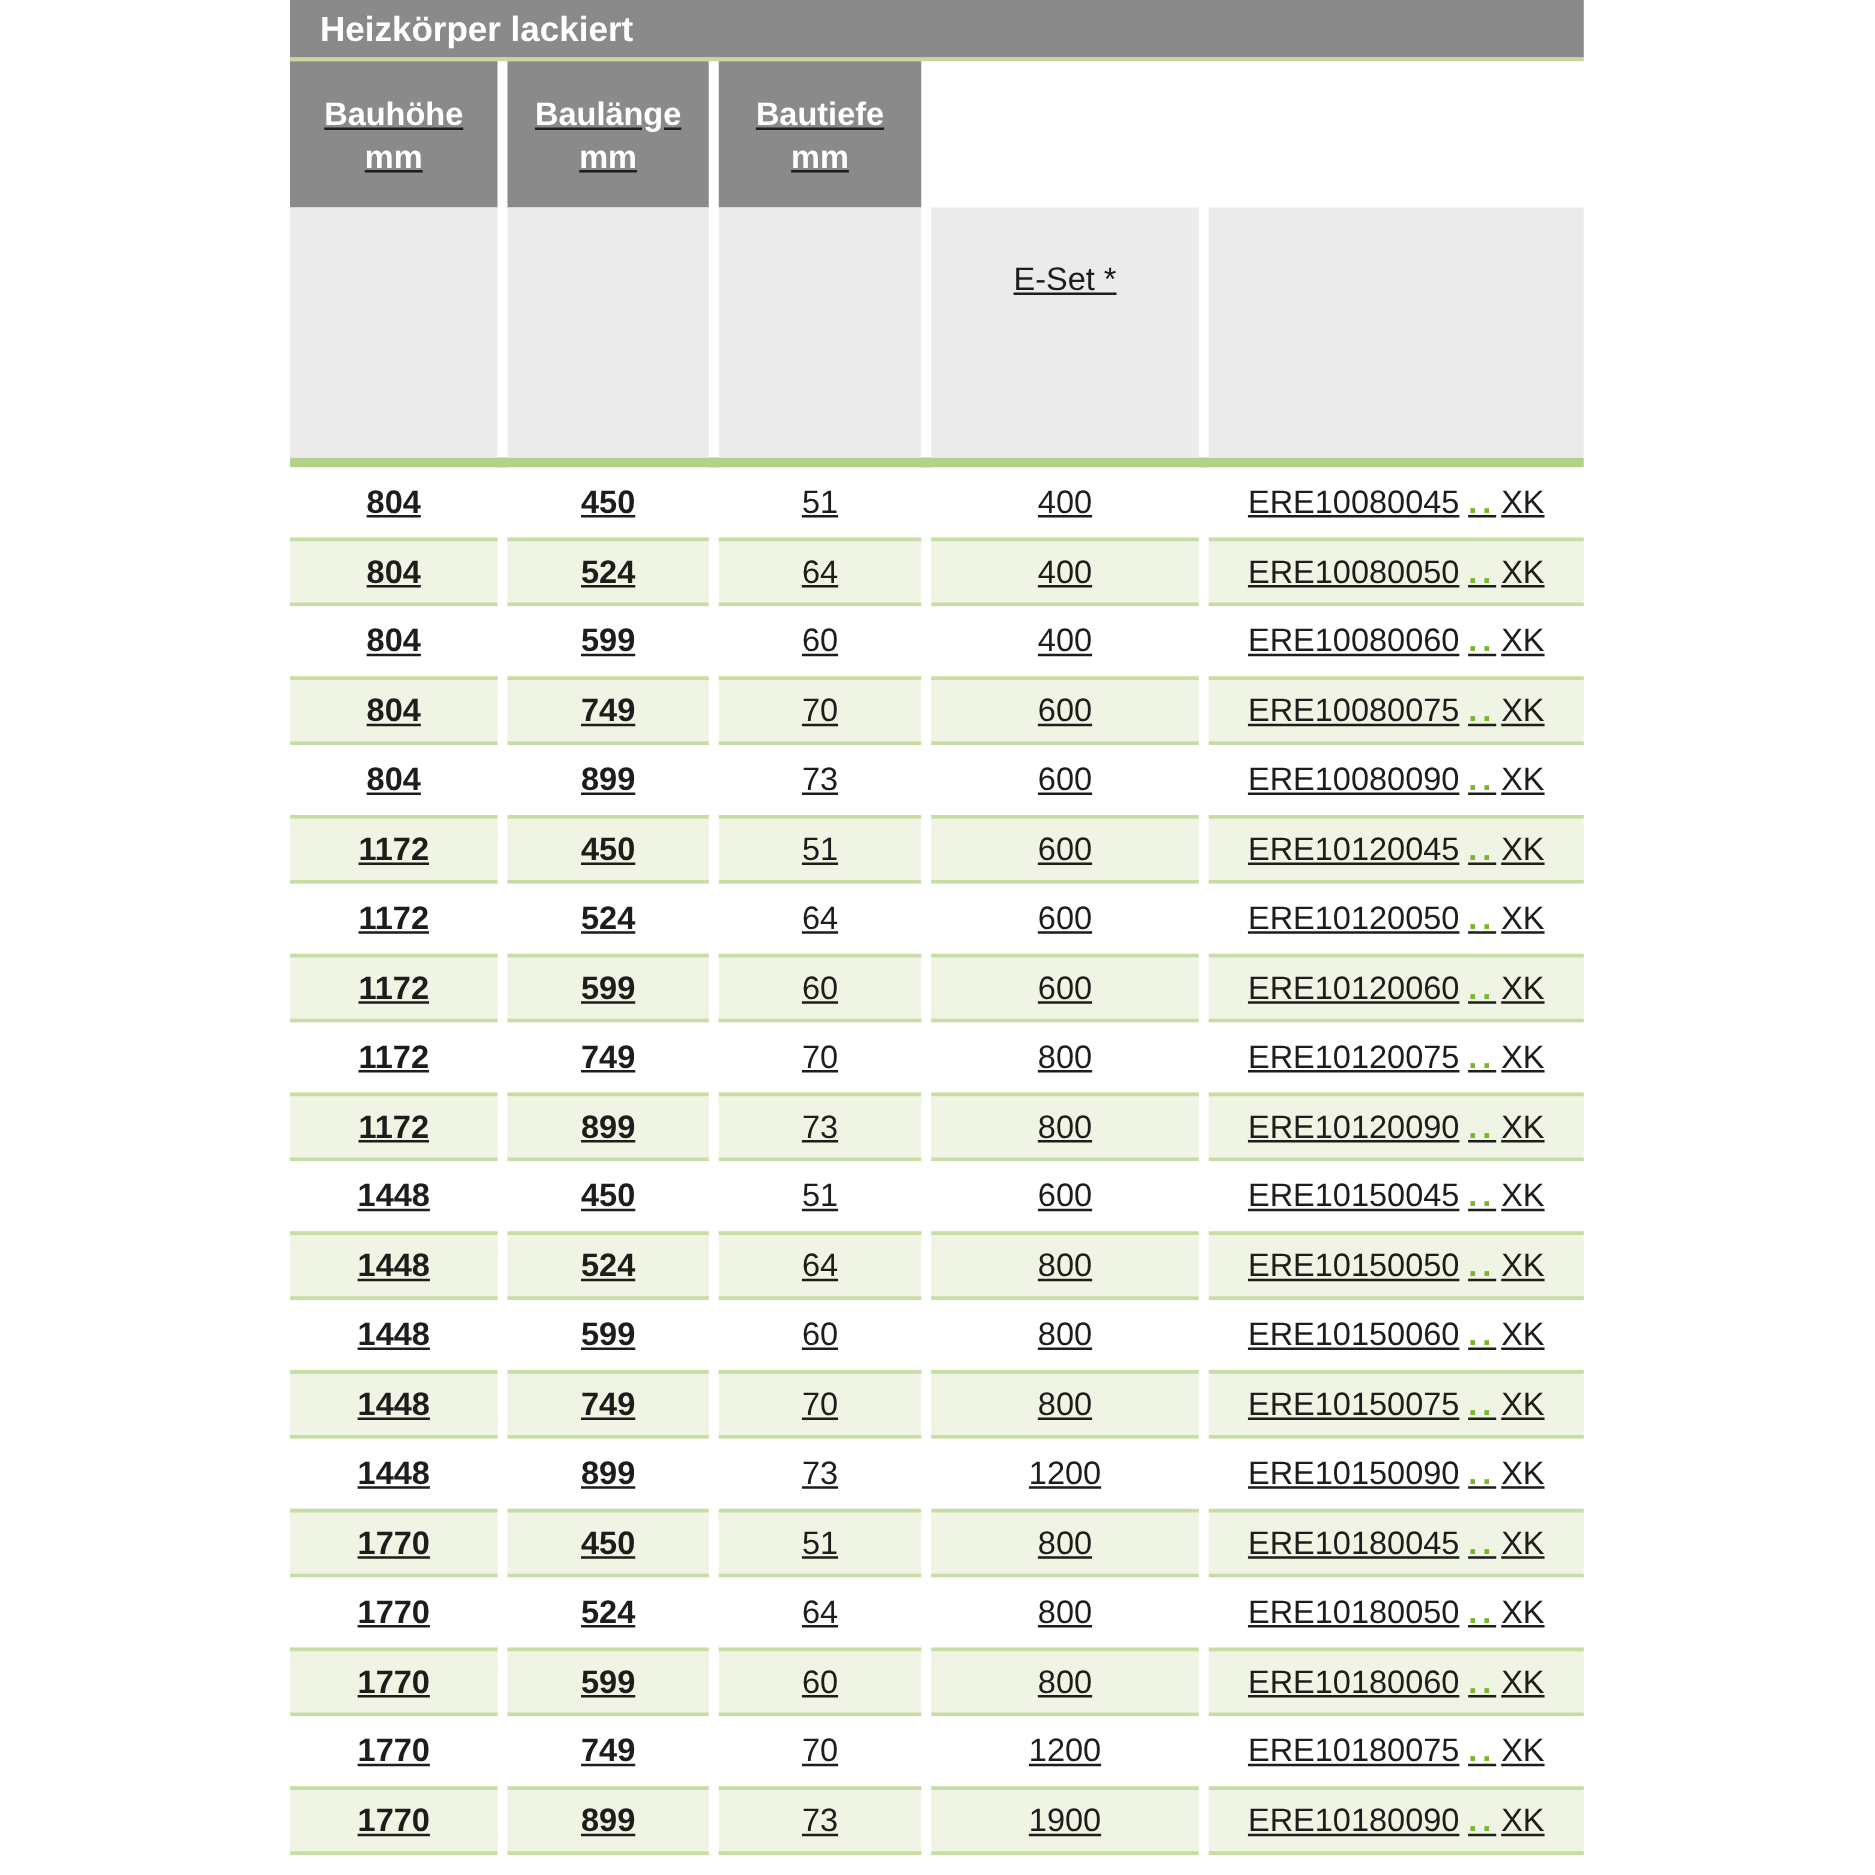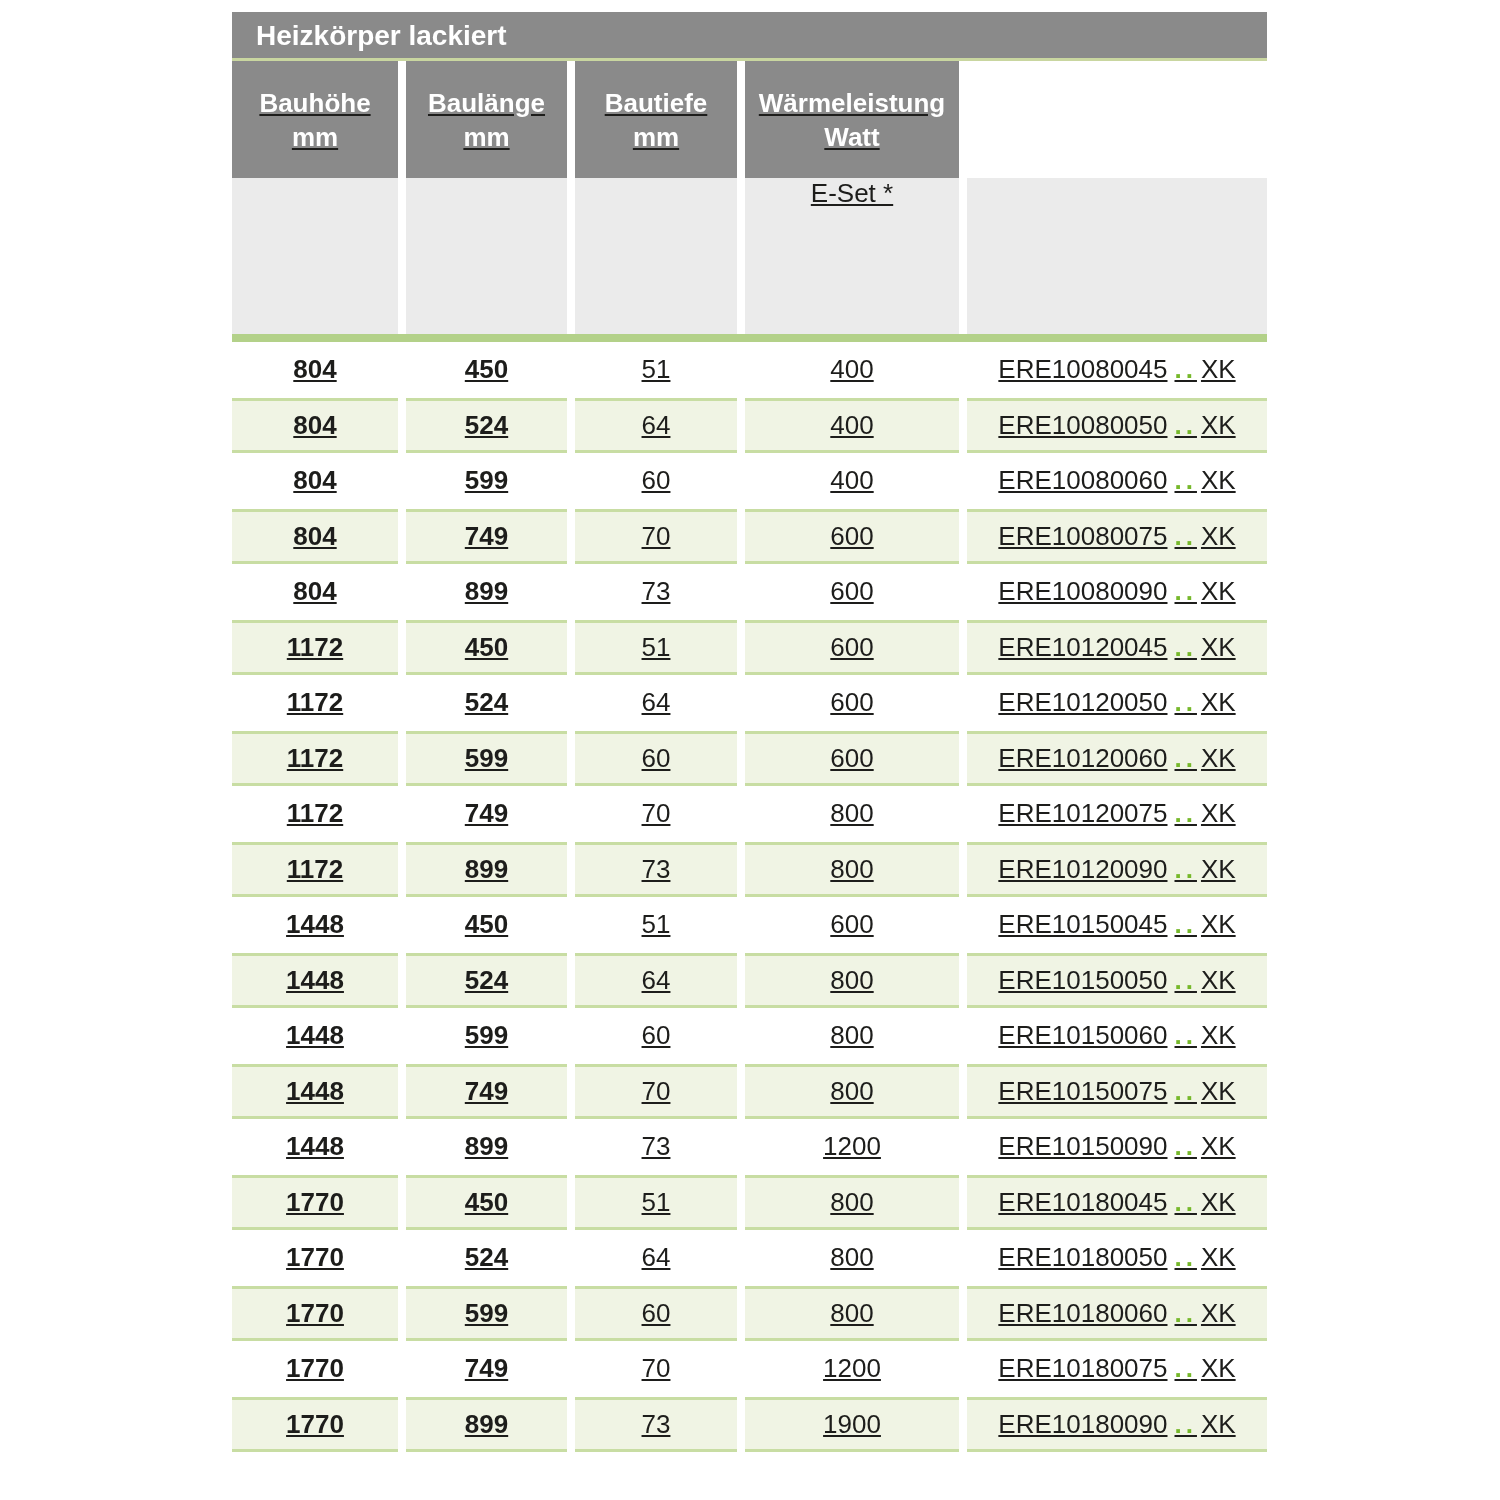--- a/index.html
+++ b/index.html
@@ -4,21 +4,21 @@
 <style>
   html, body { margin: 0; padding: 0; }
   body {
     width: 1500px; height: 1500px;
     background: #ffffff;
     font-family: "Liberation Sans", sans-serif;
     overflow: hidden;
     color: var(--text, #1d1d1b);
   }
   .sheet { position: relative; width: 1500px; height: 1500px; }
-  .tbl { position: absolute; left: 232px; top: 0; width: 1035px; margin-top: 12px; }
+  .tbl { position: absolute; left: 232px; top: 0; width: 1035px; }
 
   .grid {
     display: grid;
     grid-template-columns: 166px 161px 162px 214px 300px;
     column-gap: 8px;
     text-decoration: underline;
   }
 
   .title-bar {
     height: 46px;
@@ -41,25 +41,26 @@
     line-height: 34px;
     display: flex;
     flex-direction: column;
     justify-content: center;
     align-items: center;
     text-align: center;
   }
 
   .subheader-row .cell {
     background: var(--light_gray, #ebebeb);
-    height: 156px;
+    height: 200px;
     font-size: 26px;
     display: flex;
     justify-content: center;
     align-items: flex-start;
+    padding-top: 42px;
     box-sizing: border-box;
   }
 
   .section-divider { height: 8px; background: var(--bar_green, #b3d189); }
 
   .row .cell {
     box-sizing: border-box;
     height: 55.5px;
     background: #ffffff;
     border-top: 3px solid transparent;
@@ -102,24 +103,20 @@
         <span>mm</span>
       </div>
       <div class="cell">
         <span>Baulänge</span>
         <span>mm</span>
       </div>
       <div class="cell">
         <span>Bautiefe</span>
         <span>mm</span>
       </div>
-      <div class="cell">
-        <span>Wärmeleistung</span>
-        <span>Watt</span>
-      </div>
     </div>
 
     <div class="grid subheader-row">
       <div class="cell"></div>
       <div class="cell"></div>
       <div class="cell"></div>
       <div class="cell">
         <span>E-Set *</span>
       </div>
       <div class="cell"></div>

